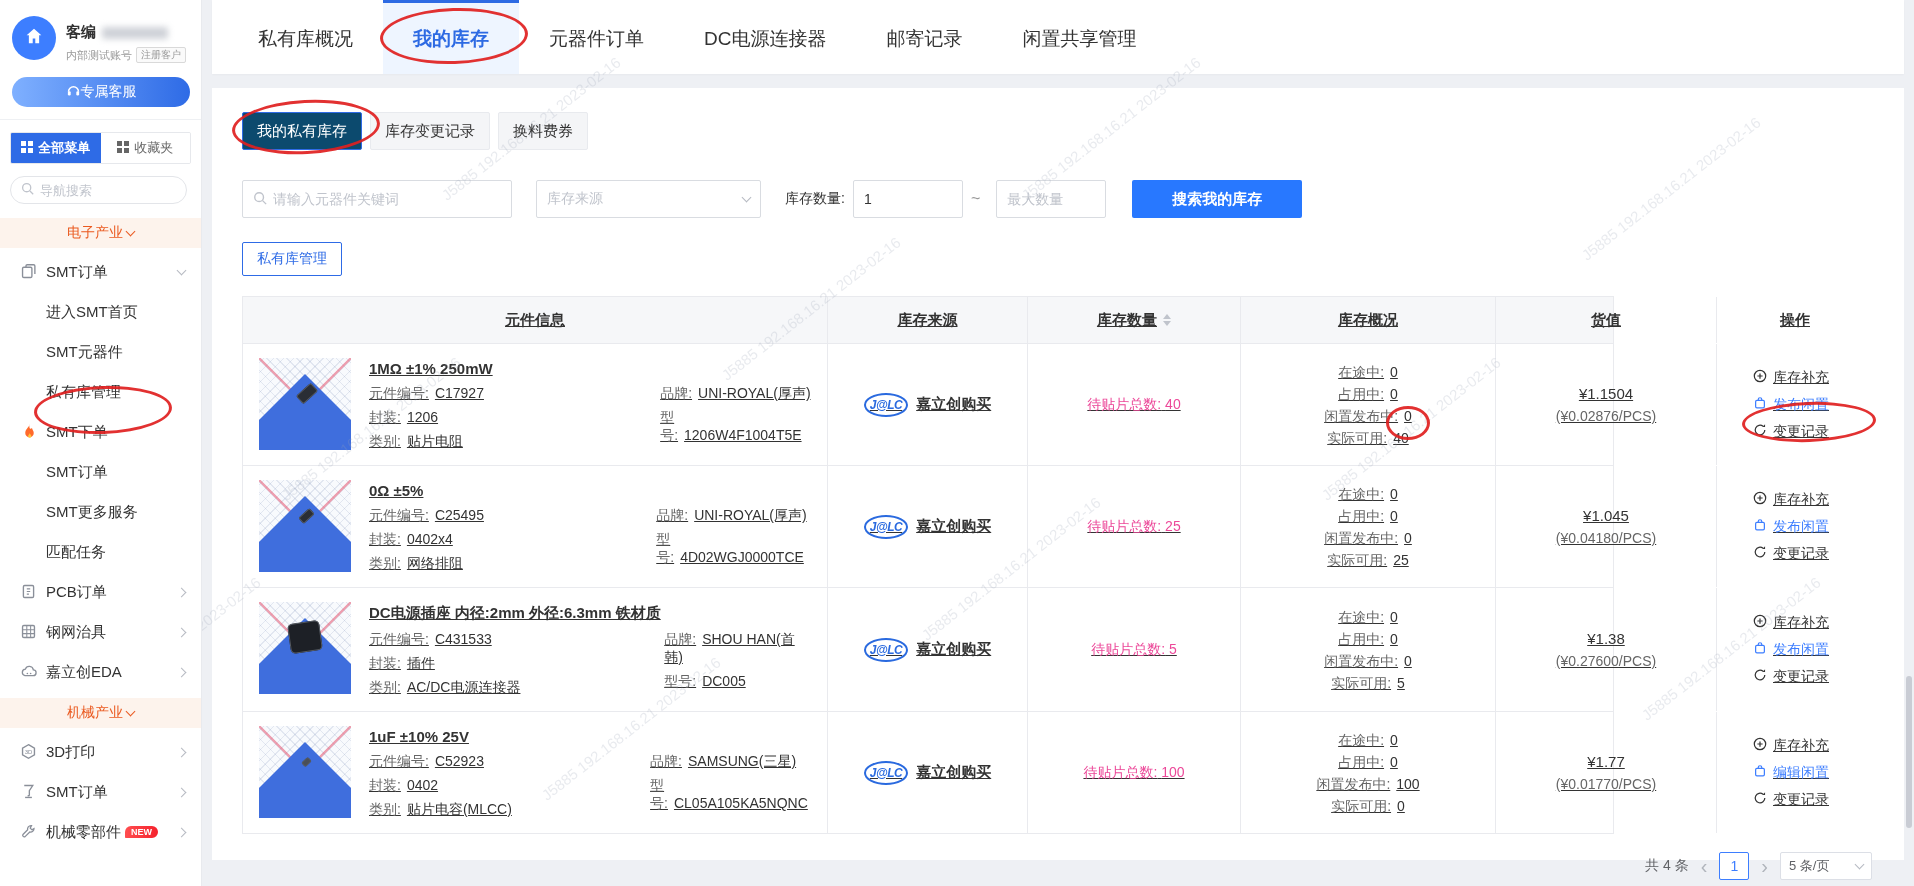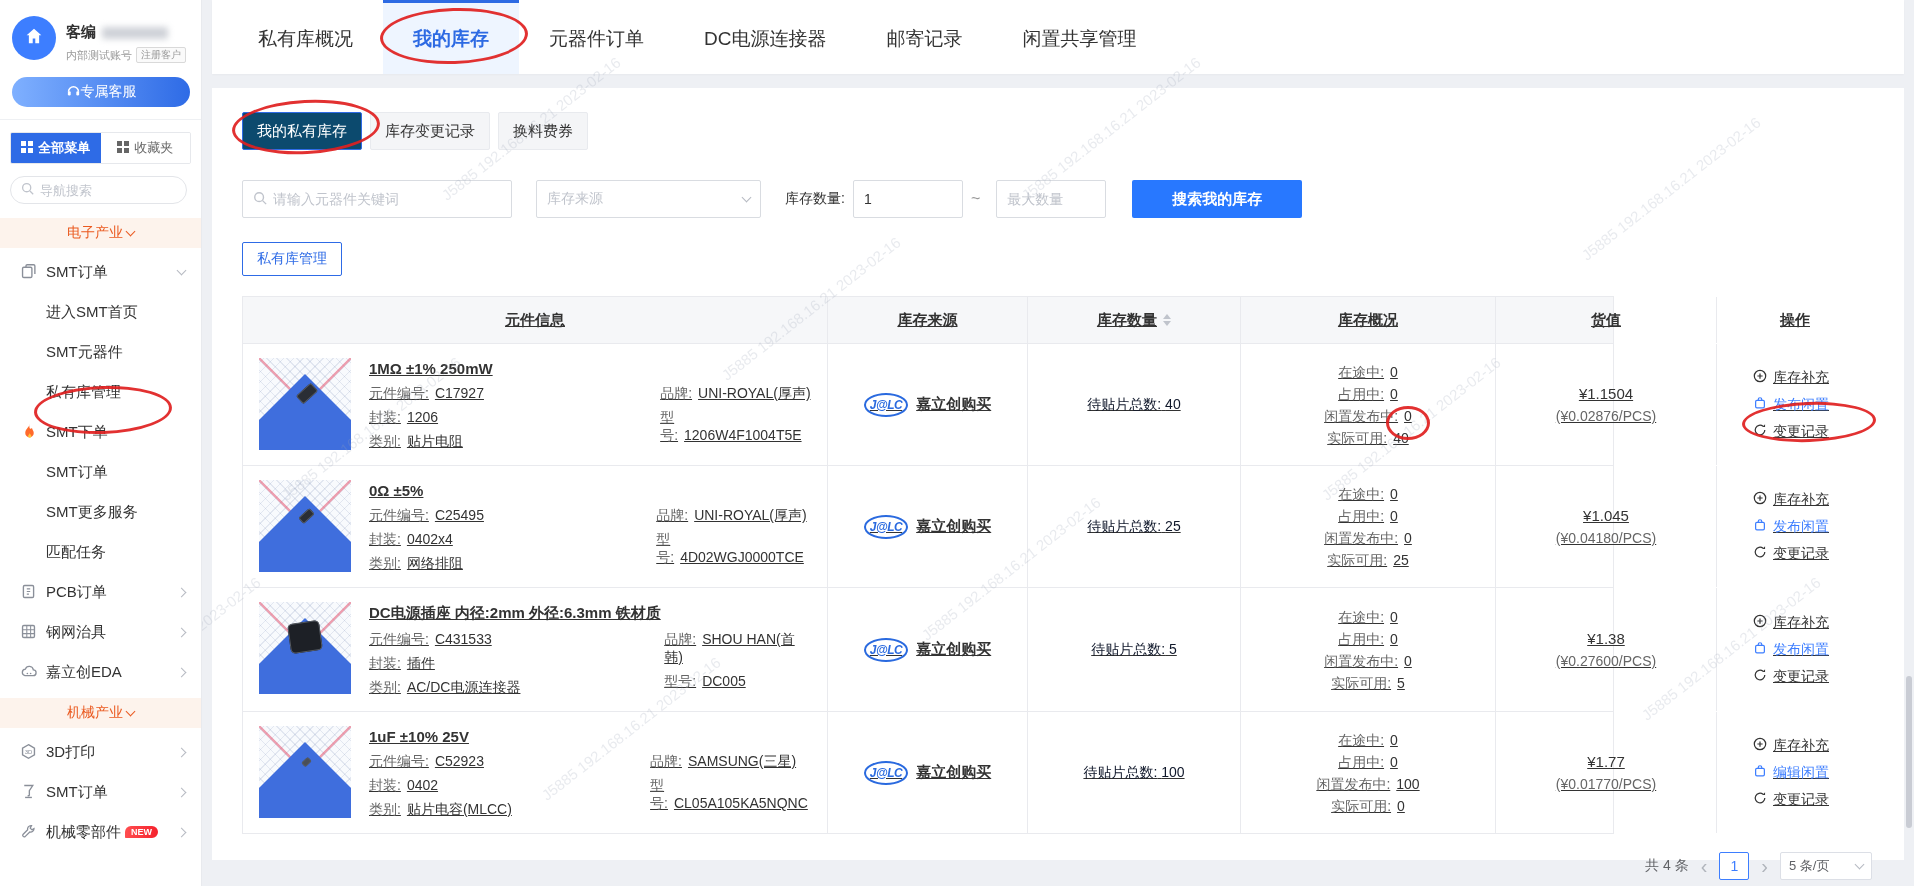--- a/index.html
+++ b/index.html
@@ -100,21 +100,21 @@
   .pairs { display:flex; }
   .pcol { display:flex; flex-direction:column; gap:6px; }
   .pcol.c1 { width:300px; }
   .pair { font-size:14px; }
   .lb { color:#666; margin-right:6px; }
   .vl { color:#333; }
 
   .srccell { flex-direction:row; gap:8px; }
   .jlc { font-style:italic; font-weight:700; font-size:12px; color:#2a6adf; border:2px solid #2a6adf; border-radius:50%; padding:3px 4px; letter-spacing:-.5px; }
   .srctxt { font-size:15px; color:#333; font-weight:700; }
-  .qtytxt { font-size:14px; color:#0f172a; }
+  .qtytxt { font-size:14px; color:#ec4899; }
   .ovline { line-height:22px; color:#333; }
   .v1 { font-size:15px; color:#333; }
   .v2 { font-size:14px; color:#666; margin-top:6px; }
   .ops { gap:9px; align-items:flex-start !important; padding-left:36px !important; }
   .op { display:flex; align-items:center; gap:6px; cursor:pointer; font-size:14px; color:#333; }
   .op.blue { color:#3d7eff; }
   .op svg { flex:none; }
 
   .pager { display:flex; align-items:center; justify-content:flex-end; gap:10px; margin-top:18px; width:1630px; }
   .ptotal { font-size:14px; color:#606266; }

